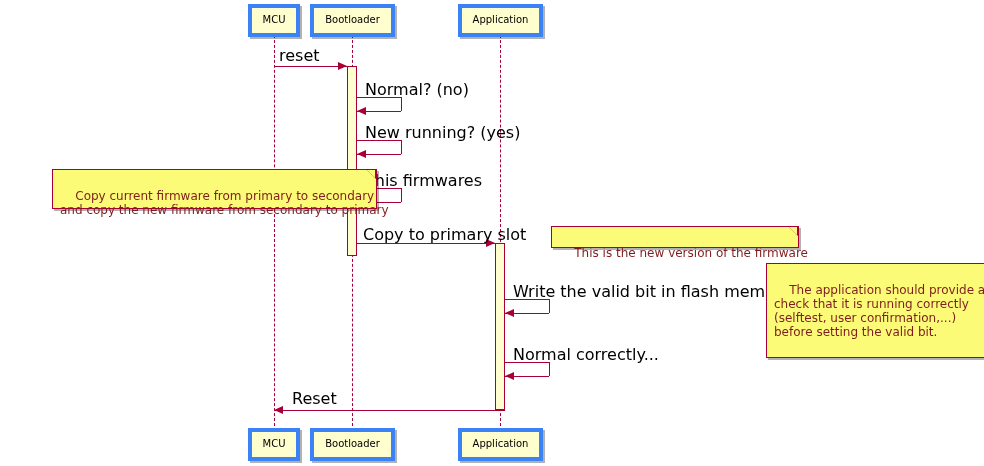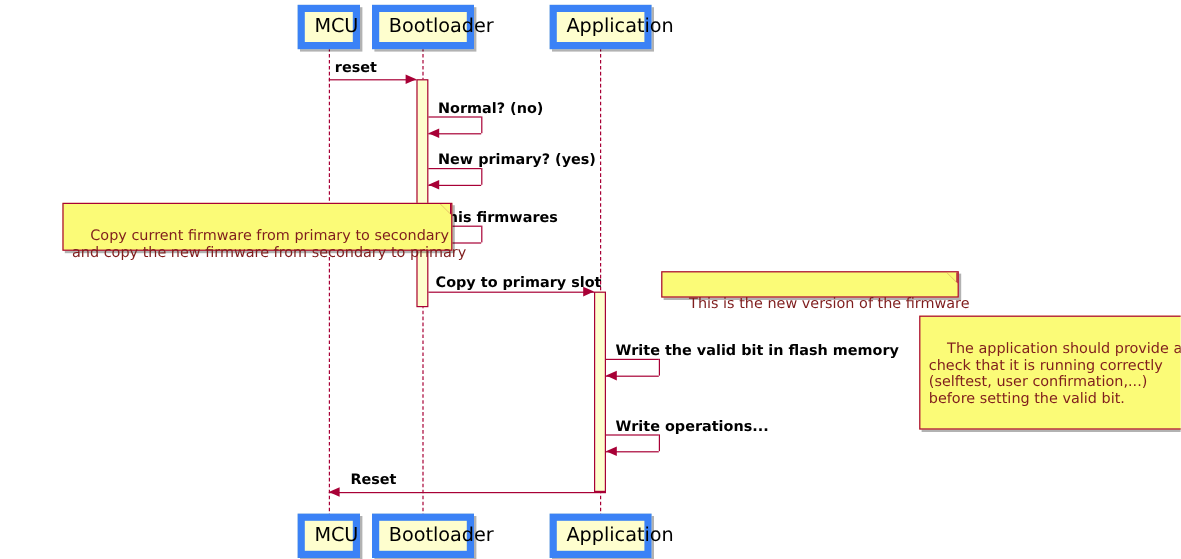--- a/index.html
+++ b/index.html
@@ -13,23 +13,23 @@
   #diagram {
     position: relative;
     width: 984px;
     height: 466px;
     background: #ffffff;
     overflow: hidden;
   }
   .participant {
     position: absolute;
     background: #FEFECE;
-    border: 6px solid #3b82f6;
+    border: 4px solid #3b82f6;
     box-shadow: 2px 2px 0px rgba(0,0,0,0.30);
-    font-size: 16px;
+    font-size: 10px;
     color: #000000;
     text-align: center;
     line-height: 14px;
     padding: 5px 8px 6px 8px;
     box-sizing: border-box;
     white-space: nowrap;
   }
   .lifeline {
     position: absolute;
     width: 0;
@@ -61,25 +61,24 @@
   }
   .arrow-right {
     position: absolute;
     width: 0; height: 0;
     border-top: 4px solid transparent;
     border-bottom: 4px solid transparent;
     border-left: 9px solid #A80036;
   }
   .msg-label {
     position: absolute;
-    font-size: 12px;
+    font-size: 16px;
     color: #000000;
     white-space: nowrap;
     line-height: 14px;
-    font-weight: bold;
   }
   .note {
     position: absolute;
     background: #FBFB77;
     border: 1px solid #A80036;
     box-shadow: 2px 2px 0px rgba(0,0,0,0.30);
     font-size: 12px;
     color: #7f1d1d;
     line-height: 14px;
     padding: 5px 7px 6px 7px;
@@ -145,21 +144,21 @@
   <div class="msg-line" style="left:357px; top:97px; width:44px;"></div>
   <div class="msg-v" style="left:401px; top:97px; height:14px;"></div>
   <div class="msg-line" style="left:357px; top:111px; width:44px;"></div>
   <div class="arrow-left" style="left:357px; top:107px;"></div>
   <div class="msg-label" style="left:365px; top:83px;">Normal? (no)</div>
 
   <div class="msg-line" style="left:357px; top:140px; width:44px;"></div>
   <div class="msg-v" style="left:401px; top:140px; height:14px;"></div>
   <div class="msg-line" style="left:357px; top:154px; width:44px;"></div>
   <div class="arrow-left" style="left:357px; top:150px;"></div>
-  <div class="msg-label" style="left:365px; top:126px;">New primary? (yes)</div>
+  <div class="msg-label" style="left:365px; top:126px;">New running? (yes)</div>
 
   <div class="msg-line" style="left:357px; top:188px; width:44px;"></div>
   <div class="msg-v" style="left:401px; top:188px; height:14px;"></div>
   <div class="msg-line" style="left:357px; top:202px; width:44px;"></div>
   <div class="arrow-left" style="left:357px; top:198px;"></div>
   <div class="msg-label" style="left:365px; top:174px;">This firmwares</div>
 
   <div class="msg-line" style="left:357px; top:243px; width:138px;"></div>
   <div class="arrow-right" style="left:486px; top:239px;"></div>
   <div class="msg-label" style="left:363px; top:228px;">Copy to primary slot</div>
@@ -167,21 +166,21 @@
   <div class="msg-line" style="left:505px; top:299px; width:44px;"></div>
   <div class="msg-v" style="left:549px; top:299px; height:14px;"></div>
   <div class="msg-line" style="left:505px; top:313px; width:44px;"></div>
   <div class="arrow-left" style="left:505px; top:309px;"></div>
   <div class="msg-label" style="left:513px; top:285px;">Write the valid bit in flash memory</div>
 
   <div class="msg-line" style="left:505px; top:362px; width:44px;"></div>
   <div class="msg-v" style="left:549px; top:362px; height:14px;"></div>
   <div class="msg-line" style="left:505px; top:376px; width:44px;"></div>
   <div class="arrow-left" style="left:505px; top:372px;"></div>
-  <div class="msg-label" style="left:513px; top:348px;">Write operations...</div>
+  <div class="msg-label" style="left:513px; top:348px;">Normal correctly...</div>
 
   <div class="msg-line" style="left:274px; top:410px; width:231px;"></div>
   <div class="arrow-left" style="left:274px; top:406px;"></div>
   <div class="msg-label" style="left:292px; top:392px;">Reset</div>
 
   <div class="note" style="left:10px; top:169px; width:325px; height:40px;">
     <span>Copy current firmware from primary to secondary
 and copy the new firmware from secondary to primary</span>
     <span class="note-fold"></span>
     <span class="note-fold-inner"></span>

